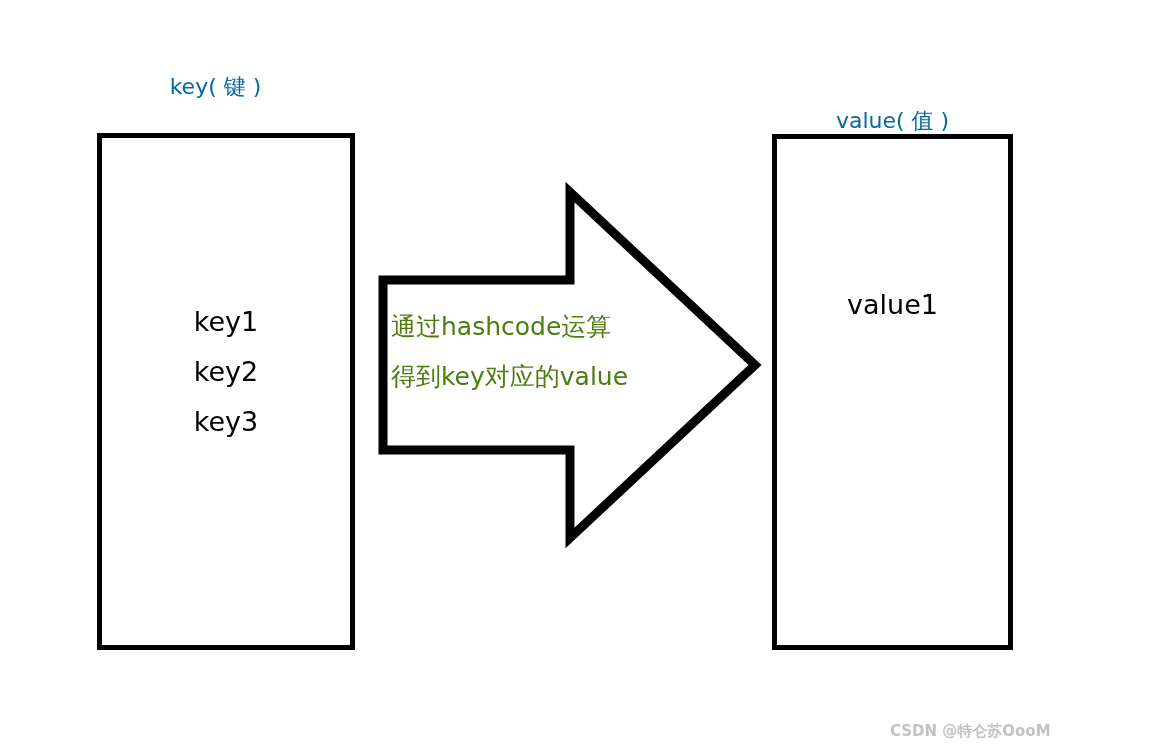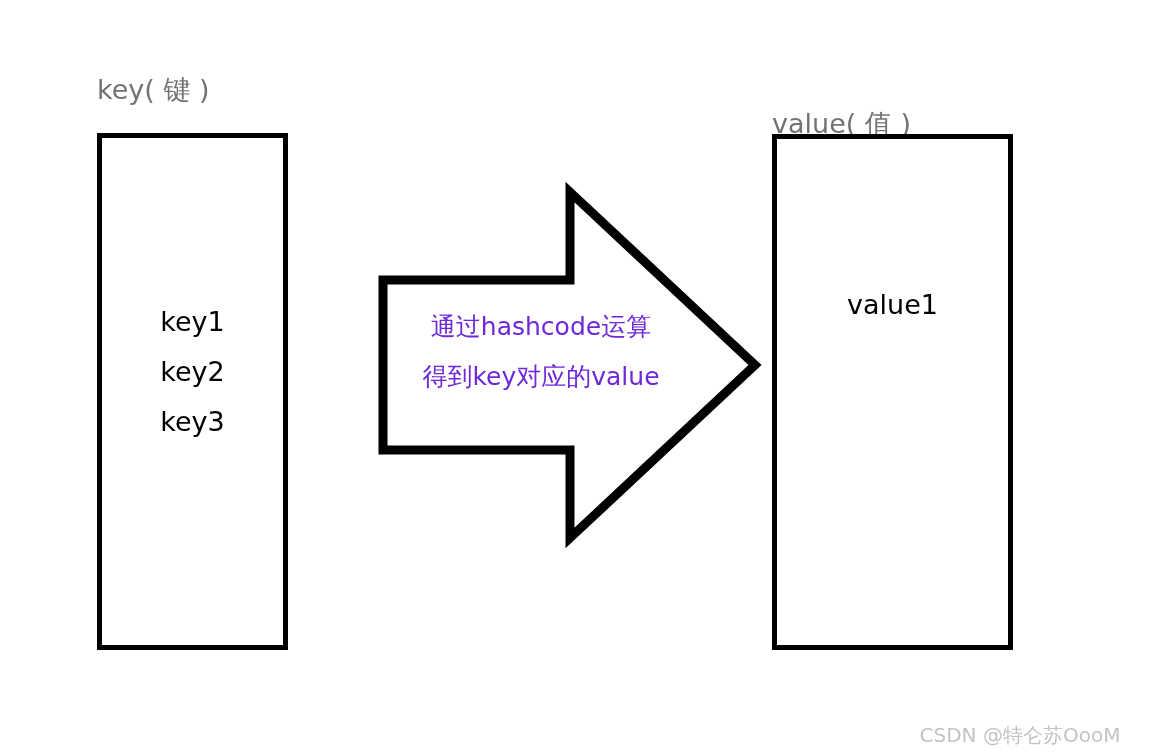--- a/index.html
+++ b/index.html
@@ -10,22 +10,23 @@
   }
   .canvas {
     position: relative;
     width: 1160px;
     height: 755px;
     background: #ffffff;
     overflow: hidden;
   }
   .box-title {
     position: absolute;
-    font-size: 27px;
-    color: #737373;
+    text-align: center;
+    font-size: 22px;
+    color: #0369a1;
     white-space: nowrap;
   }
   .data-box {
     position: absolute;
     border: 5px solid #000000;
     background: #ffffff;
     box-sizing: border-box;
   }
   .item-list {
     position: absolute;
@@ -42,45 +43,45 @@
     top: 176px;
     width: 410px;
     height: 380px;
     overflow: visible;
   }
   .arrow-label {
     position: absolute;
     left: 391px;
     top: 302px;
     width: 300px;
-    text-align: center;
     font-size: 25px;
     line-height: 50px;
-    color: #6d28d9;
+    color: #4d7c0f;
     white-space: nowrap;
   }
   .watermark {
     position: absolute;
     left: 890px;
     top: 722px;
     width: 260px;
-    text-align: center;
-    font-size: 20px;
+    text-align: left;
+    font-size: 15px;
     color: #c3c3c3;
     white-space: nowrap;
+    font-weight: bold;
   }
 </style>
 </head>
 <body>
 
 <div class="canvas">
 
   <div class="box-title" style="left:97px; top:72px; width:237px;">key( 键 )</div>
 
-  <div class="data-box" style="left:97px; top:133px; width:191px; height:517px;">
+  <div class="data-box" style="left:97px; top:133px; width:258px; height:517px;">
     <div class="item-list" style="top:159px;">
       <div>key1</div>
       <div>key2</div>
       <div>key3</div>
     </div>
   </div>
 
   <svg class="arrow-svg" viewBox="0 0 410 380">
     <polygon points="20,104 207,104 207,16 392,189 207,362 207,274 20,274" fill="#ffffff" stroke="#000000" stroke-width="9" stroke-linejoin="miter"></polygon>
   </svg>

